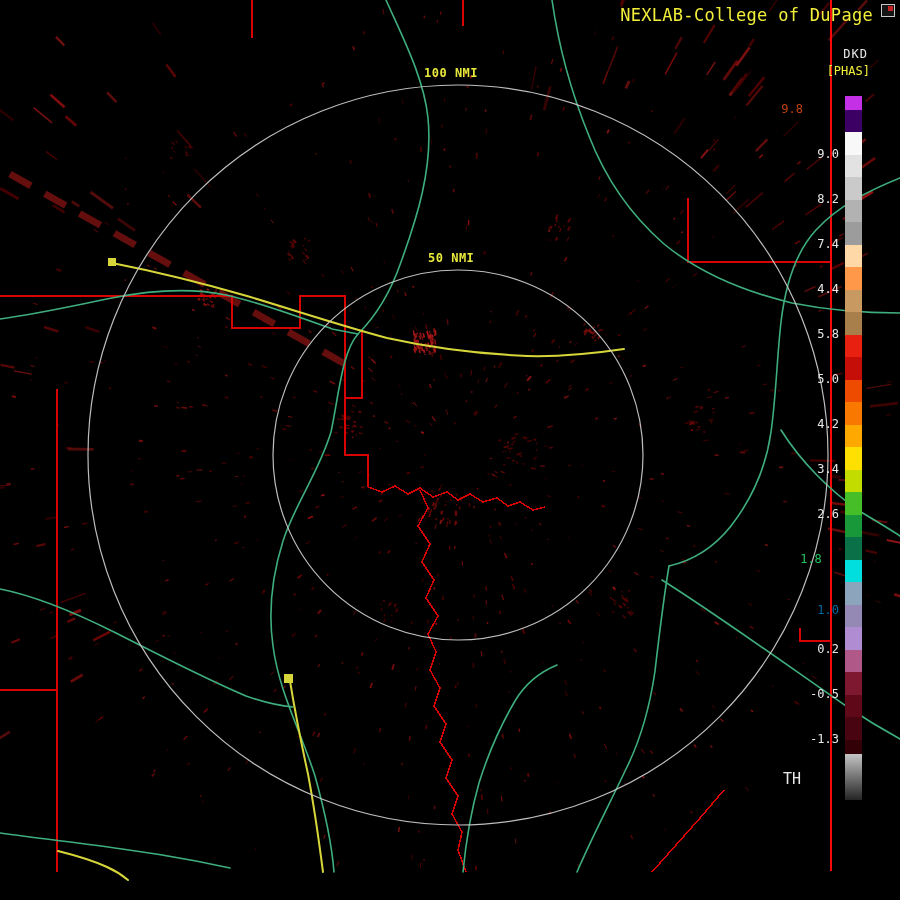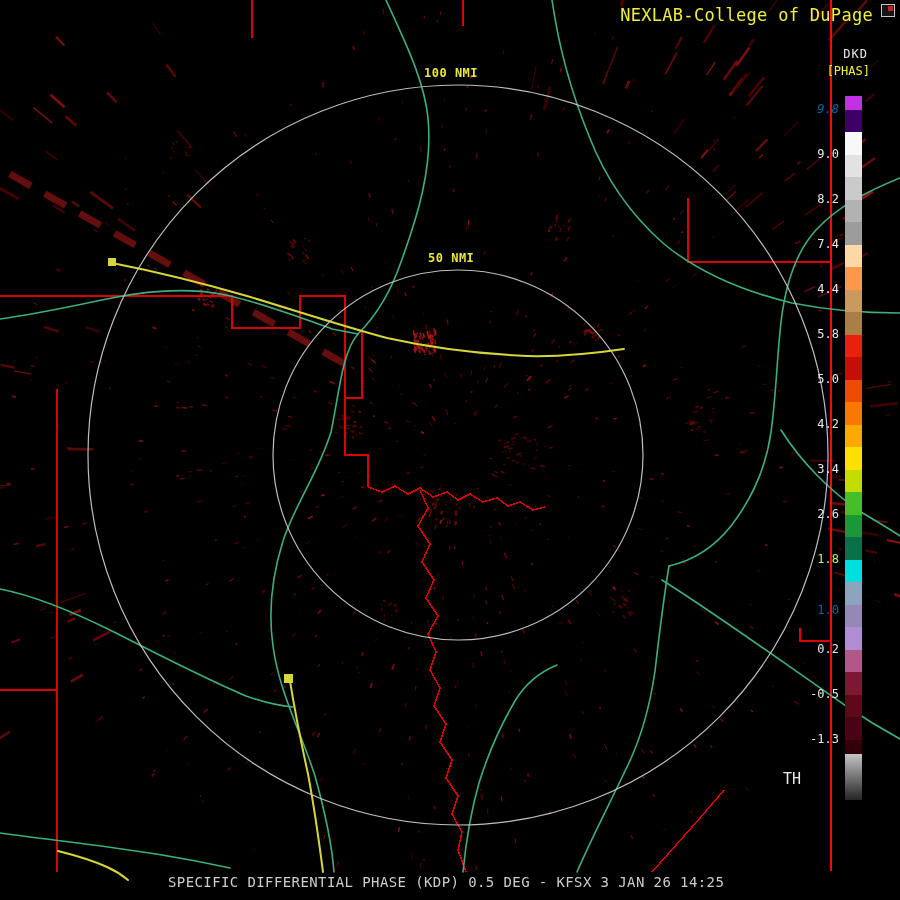--- a/index.html
+++ b/index.html
@@ -1125,31 +1125,30 @@
       <div style="height: 23px; background: rgb(176, 140, 210);"></div>
       <div style="height: 22px; background: rgb(176, 88, 136);"></div>
       <div style="height: 23px; background: rgb(126, 24, 48);"></div>
       <div style="height: 22px; background: rgb(94, 8, 24);"></div>
       <div style="height: 23px; background: rgb(72, 4, 16);"></div>
       <div style="height: 14px; background: rgb(52, 0, 8);"></div>
       <div style="height: 46px; background: linear-gradient(rgb(196, 196, 196), rgb(36, 36, 36));"></div>
     </div>
   <span id="thlabel" style="left: 783px; top: 770px; color: rgb(232, 232, 232);">TH</span>
 
-  <span id="caption" style="color: rgb(204, 204, 204);">SPECIFIC DIFFERENTIAL PHASE (KDP) 0.5 DEG - KFSX 3 JAN 26 14:25</span>
-<span class="tick" style="left: 783px; top: 102px; color: #0369a1; font-style: italic;">9.8</span>
+<span class="tick" style="left: 747px; top: 102px; color: #c2410c;">9.8</span>
     <span class="tick" style="left: 783px; top: 147px; color: rgb(232, 232, 232);">9.0</span>
     <span class="tick" style="left: 783px; top: 192px; color: rgb(232, 232, 232);">8.2</span>
     <span class="tick" style="left: 783px; top: 237px; color: rgb(232, 232, 232);">7.4</span>
     <span class="tick" style="left: 783px; top: 282px; color: rgb(232, 232, 232);">4.4</span>
     <span class="tick" style="left: 783px; top: 327px; color: rgb(232, 232, 232);">5.8</span>
     <span class="tick" style="left: 783px; top: 372px; color: rgb(232, 232, 232);">5.0</span>
     <span class="tick" style="left: 783px; top: 417px; color: rgb(232, 232, 232);">4.2</span>
     <span class="tick" style="left: 783px; top: 462px; color: rgb(232, 232, 232);">3.4</span>
     <span class="tick" style="left: 783px; top: 507px; color: rgb(232, 232, 232);">2.6</span>
-    <span class="tick" style="left: 783px; top: 552px; color: #bef264;">1.8</span>
+    <span class="tick" style="left: 783px; top: 552px; color: #22c55e; text-align: center;">1.8</span>
     <span class="tick" style="left: 783px; top: 597px; color: #0369a1; margin-top: 6px;">1.0</span>
     <span class="tick" style="left: 783px; top: 642px; color: rgb(232, 232, 232);">0.2</span>
     <span class="tick" style="left: 783px; top: 687px; color: rgb(232, 232, 232);">-0.5</span>
     <span class="tick" style="left: 783px; top: 732px; color: rgb(232, 232, 232);">-1.3</span>
     <span class="ringlabel" style="left: 424px; top: 66px; color: rgb(232, 232, 60);">100 NMI</span>
     <span class="ringlabel" style="left: 428px; top: 251px; color: rgb(232, 232, 60);">50 NMI</span>
   </div>
 
 </body></html>

